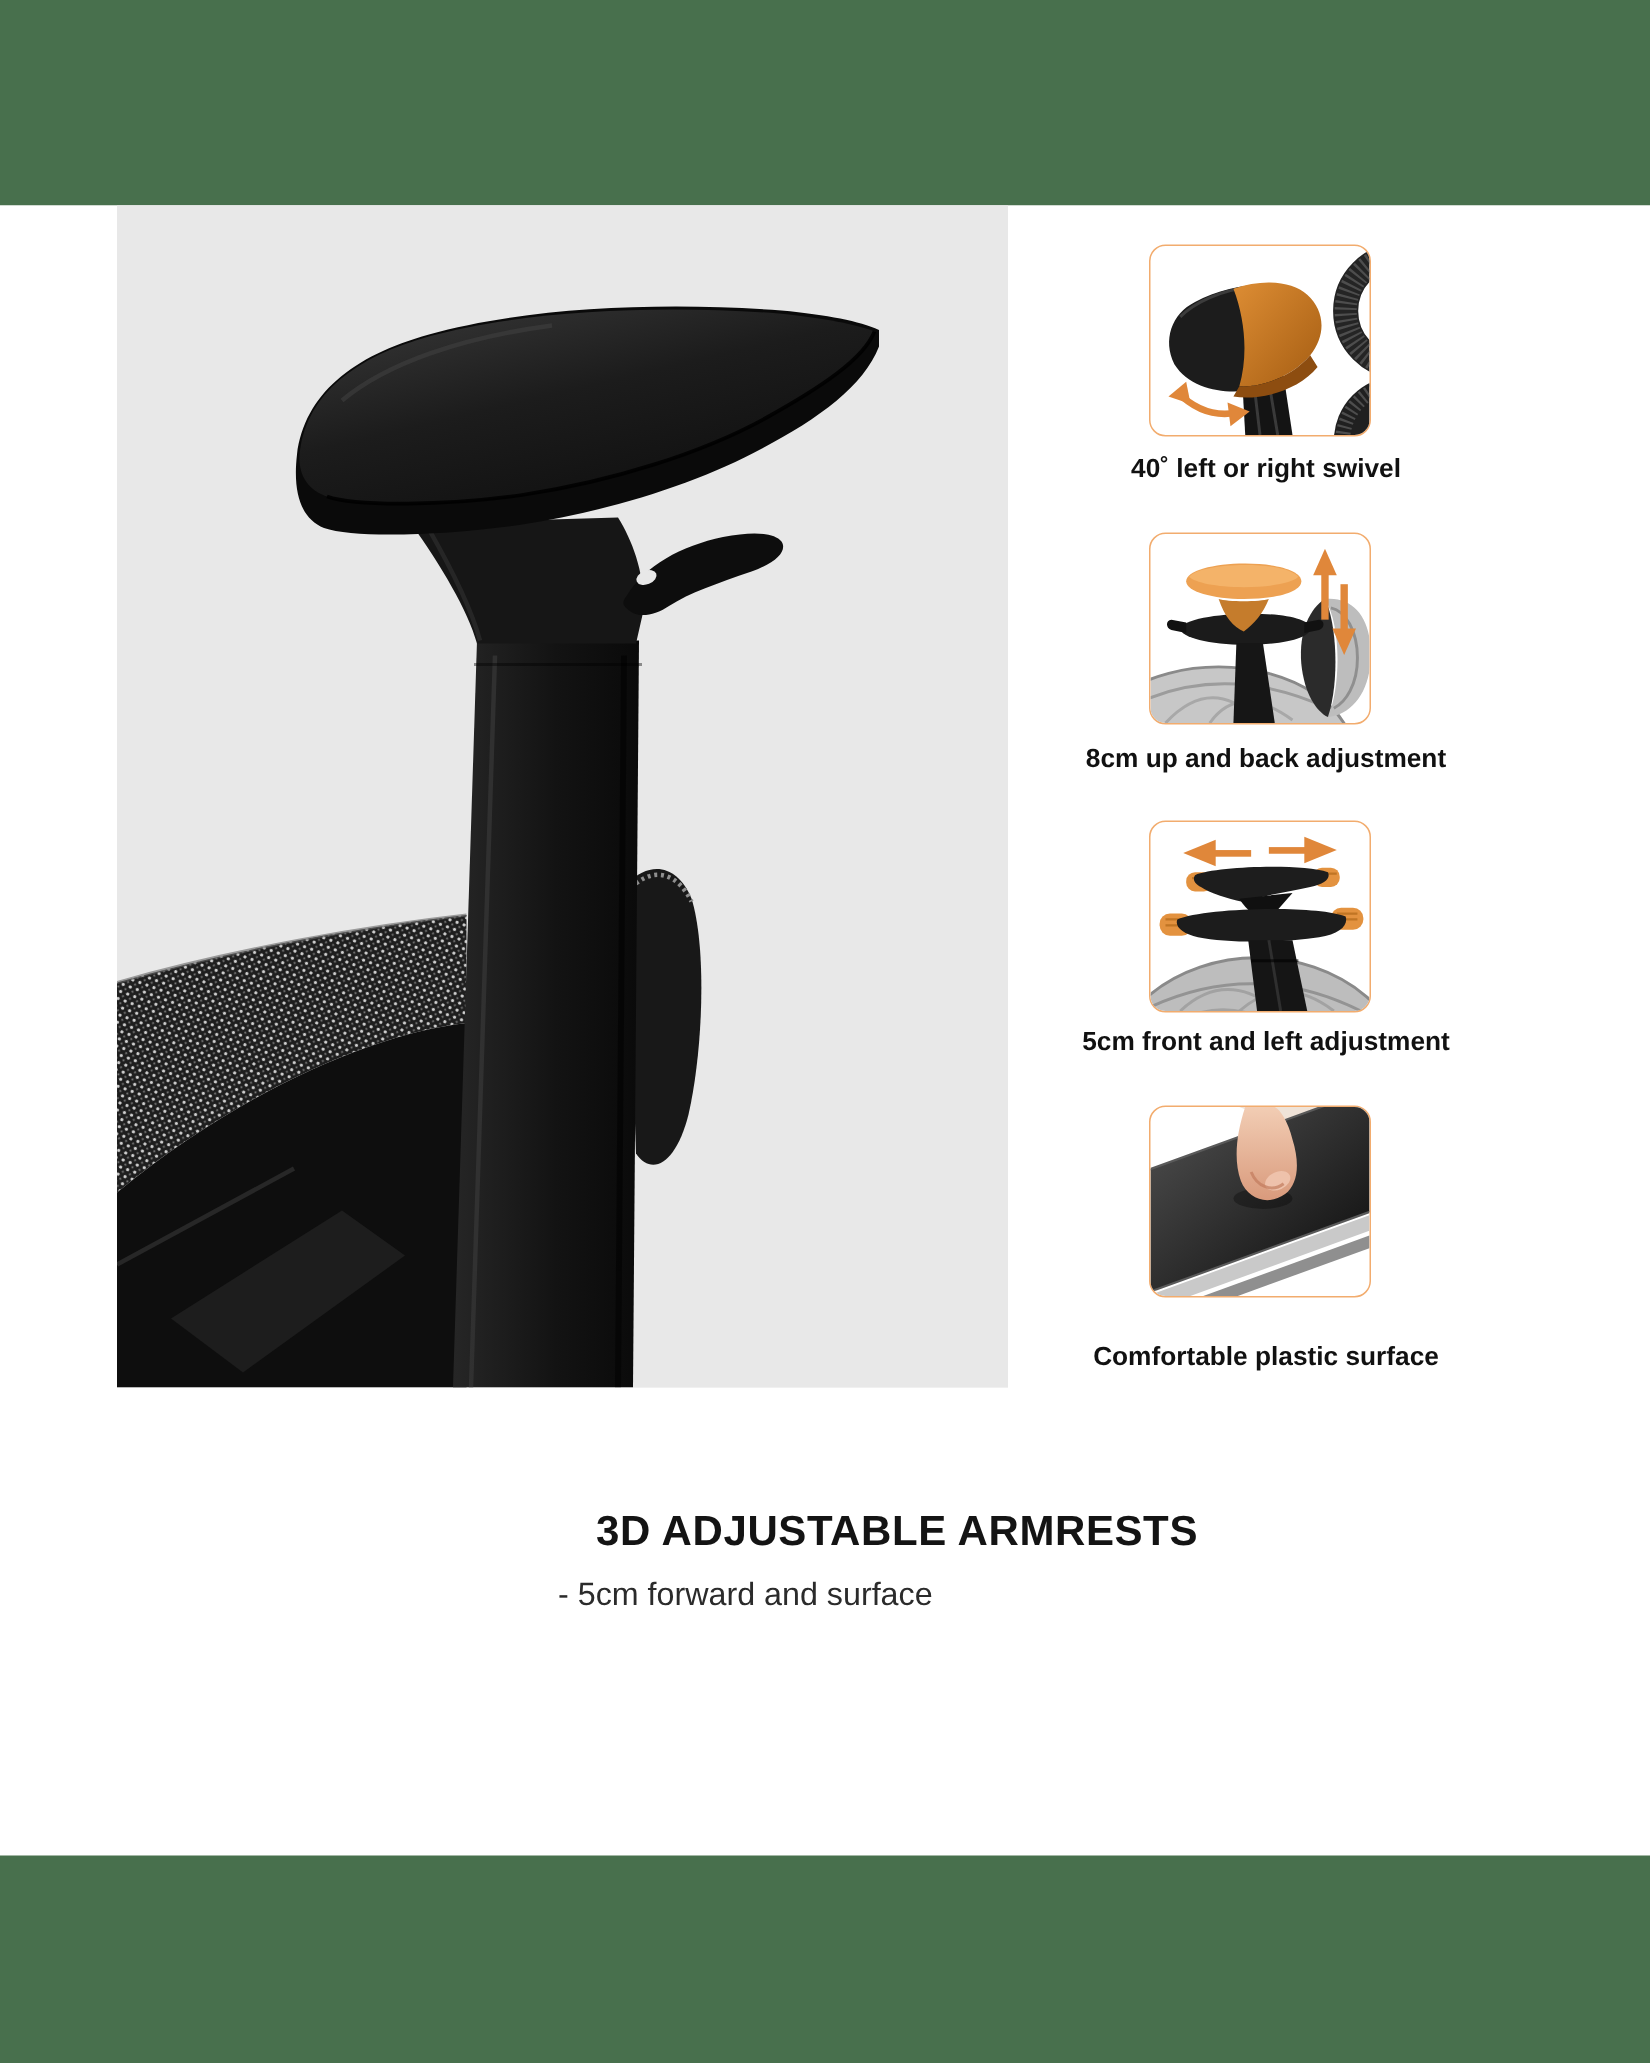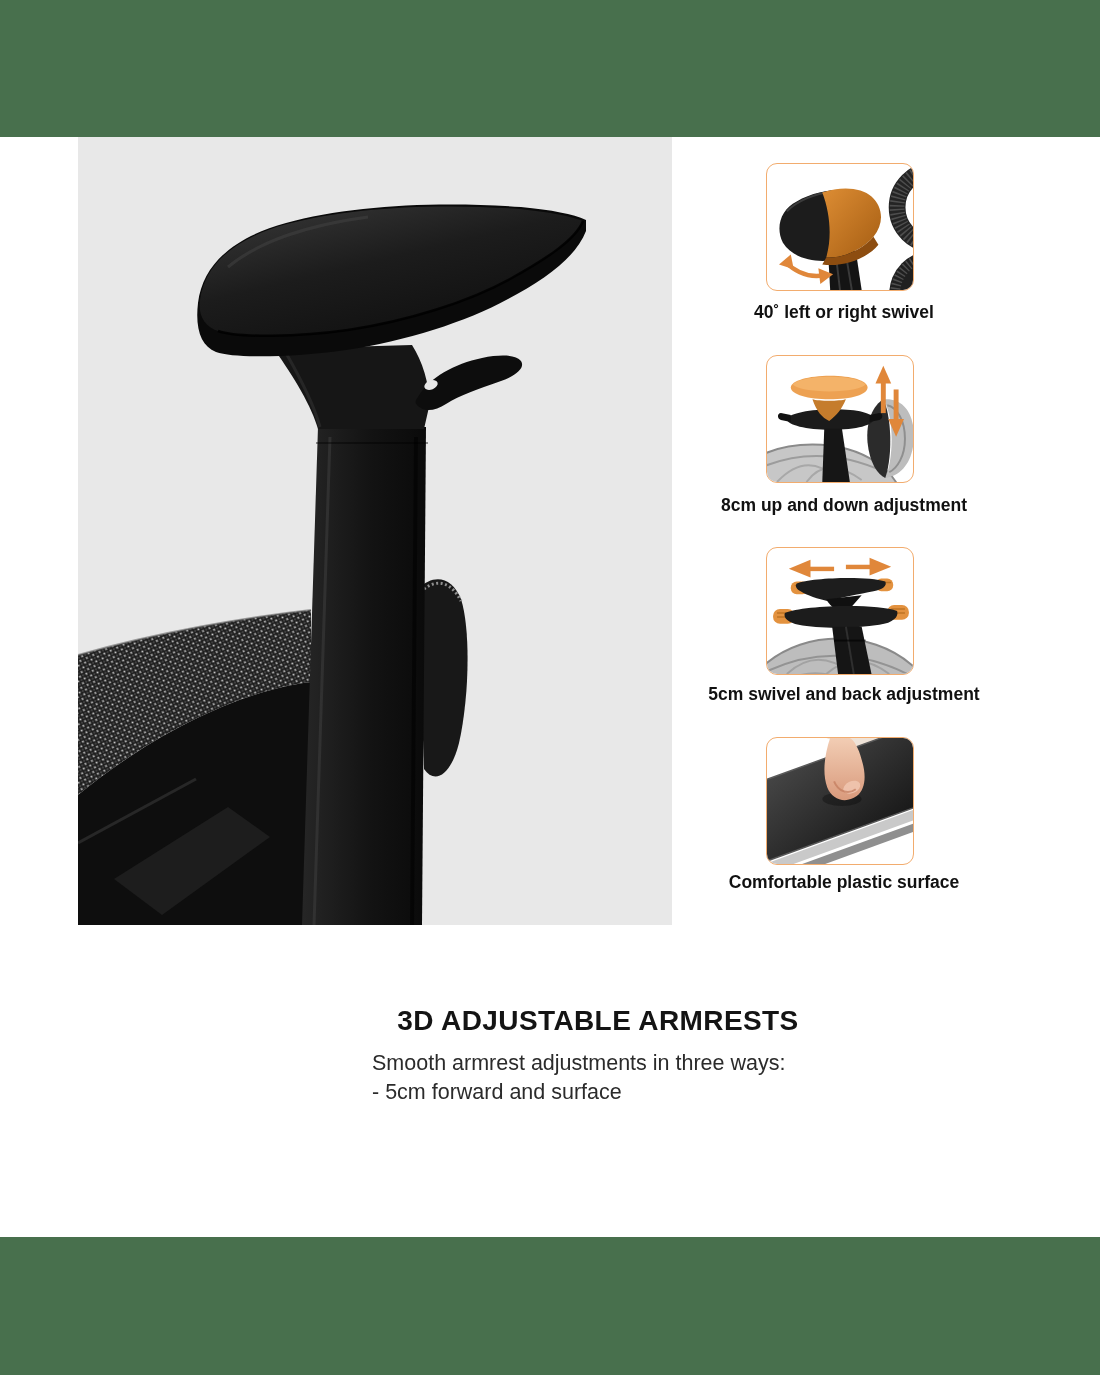--- a/index.html
+++ b/index.html
@@ -125,21 +125,21 @@
           <path d="M24,32 C24,25 42,20 64,20 C86,20 102,25 102,32 C102,39 86,44 63,44 C42,44 24,39 24,32 Z" fill="#eda152"></path>
           <path d="M26,29 C30,24 46,21 64,21 C82,21 96,24 100,29 C96,33 82,36 63,36 C44,36 30,33 26,29 Z" fill="#f4b369"></path>
           <g fill="#e0873a">
             <rect x="115.5" y="26" width="5" height="32"></rect>
             <path d="M118,10 L110,28 L126,28 Z"></path>
             <rect x="128.5" y="34" width="5" height="32"></rect>
             <path d="M131,82 L123,64 L139,64 Z"></path>
           </g>
         </svg>
       </div>
-      <div class="cap" style="top:358px">8cm up and down adjustment</div>
+      <div class="cap" style="top:358px">8cm up and back adjustment</div>
 
       <div class="icon-box" style="top:410px">
         <svg viewBox="0 0 148 128">
           <ellipse cx="72" cy="182" rx="105" ry="90" fill="#bdbdbd"></ellipse>
           <path d="M-10,130 Q70,88 150,132" stroke="#939393" stroke-width="2" fill="none"></path>
           <path d="M20,128 Q50,100 84,126 M60,128 Q90,102 124,128 M0,150 Q40,110 90,140" stroke="#a2a2a2" stroke-width="2" fill="none"></path>
           <ellipse cx="72" cy="182" rx="105" ry="90" fill="none" stroke="#8a8a8a" stroke-width="2"></ellipse>
           <g fill="#e3923f">
             <rect x="6" y="62" width="22" height="15" rx="7"></rect>
             <rect x="122" y="58" width="22" height="15" rx="7"></rect>
@@ -156,21 +156,21 @@
           <path d="M80,80 L88,128" stroke="#2f2f2f" stroke-width="2"></path>
           <path d="M68,94 L100,94" stroke="#000" stroke-width="2" opacity="0.6"></path>
           <g fill="#e0873a">
             <rect x="42" y="19" width="26" height="4.5"></rect>
             <path d="M22,21 L44,12 L44,30 Z"></path>
             <rect x="80" y="17" width="26" height="4.5"></rect>
             <path d="M126,19 L104,10 L104,28 Z"></path>
           </g>
         </svg>
       </div>
-      <div class="cap" style="top:547px">5cm swivel and back adjustment</div>
+      <div class="cap" style="top:547px">5cm front and left adjustment</div>
 
       <div class="icon-box" style="top:600px">
         <svg viewBox="0 0 148 128">
           <defs>
             <linearGradient id="pg4" x1="0" y1="0" x2="1" y2="1">
               <stop offset="0" stop-color="#4a4a4a"></stop>
                 <stop offset="1" stop-color="#141414"></stop>
             </linearGradient>
             <linearGradient id="fg4" x1="0" y1="0" x2="0" y2="1">
               <stop offset="0" stop-color="#f2cdb4"></stop>
@@ -183,29 +183,28 @@
             <rect x="-30" y="111" width="216" height="8" fill="#8f8f8f"></rect>
             <rect x="-30" y="18" width="216" height="78" rx="18" fill="url(#pg4)"></rect>
             <rect x="-30" y="18" width="216" height="78" rx="18" fill="none" stroke="#5a5a5a" stroke-width="1.5"></rect>
           </g>
           <ellipse cx="76" cy="62" rx="20" ry="7" fill="#000" opacity="0.3"></ellipse>
           <path d="M64,0 C58,18 56,36 61,50 C66,63 80,67 91,59 C100,52 101,38 96,22 C93,10 88,2 84,0 Z" fill="url(#fg4)"></path>
           <ellipse cx="86" cy="50" rx="9" ry="6" fill="#eec3ad" opacity="0.95" transform="rotate(-24 86 50)"></ellipse>
           <path d="M68,44 C72,54 82,58 90,52" stroke="#c27b5c" stroke-width="2" fill="none" opacity="0.7"></path>
         </svg>
       </div>
-      <div class="cap" style="top:735px">Comfortable plastic surface</div>
+      <div class="cap" style="top:757px">Comfortable plastic surface</div>
 
     </div>
 
     <div class="text-block">
       <div class="text-inner">
         <h1 class="title">3D ADJUSTABLE ARMRESTS</h1>
         <div class="body">
-          <p>Smooth armrest adjustments in three ways:</p>
           <p>- 5cm forward and surface</p>
         </div>
       </div>
     </div>
 
   </div>
 
   <div class="band bottom"></div>
 
 </div>

